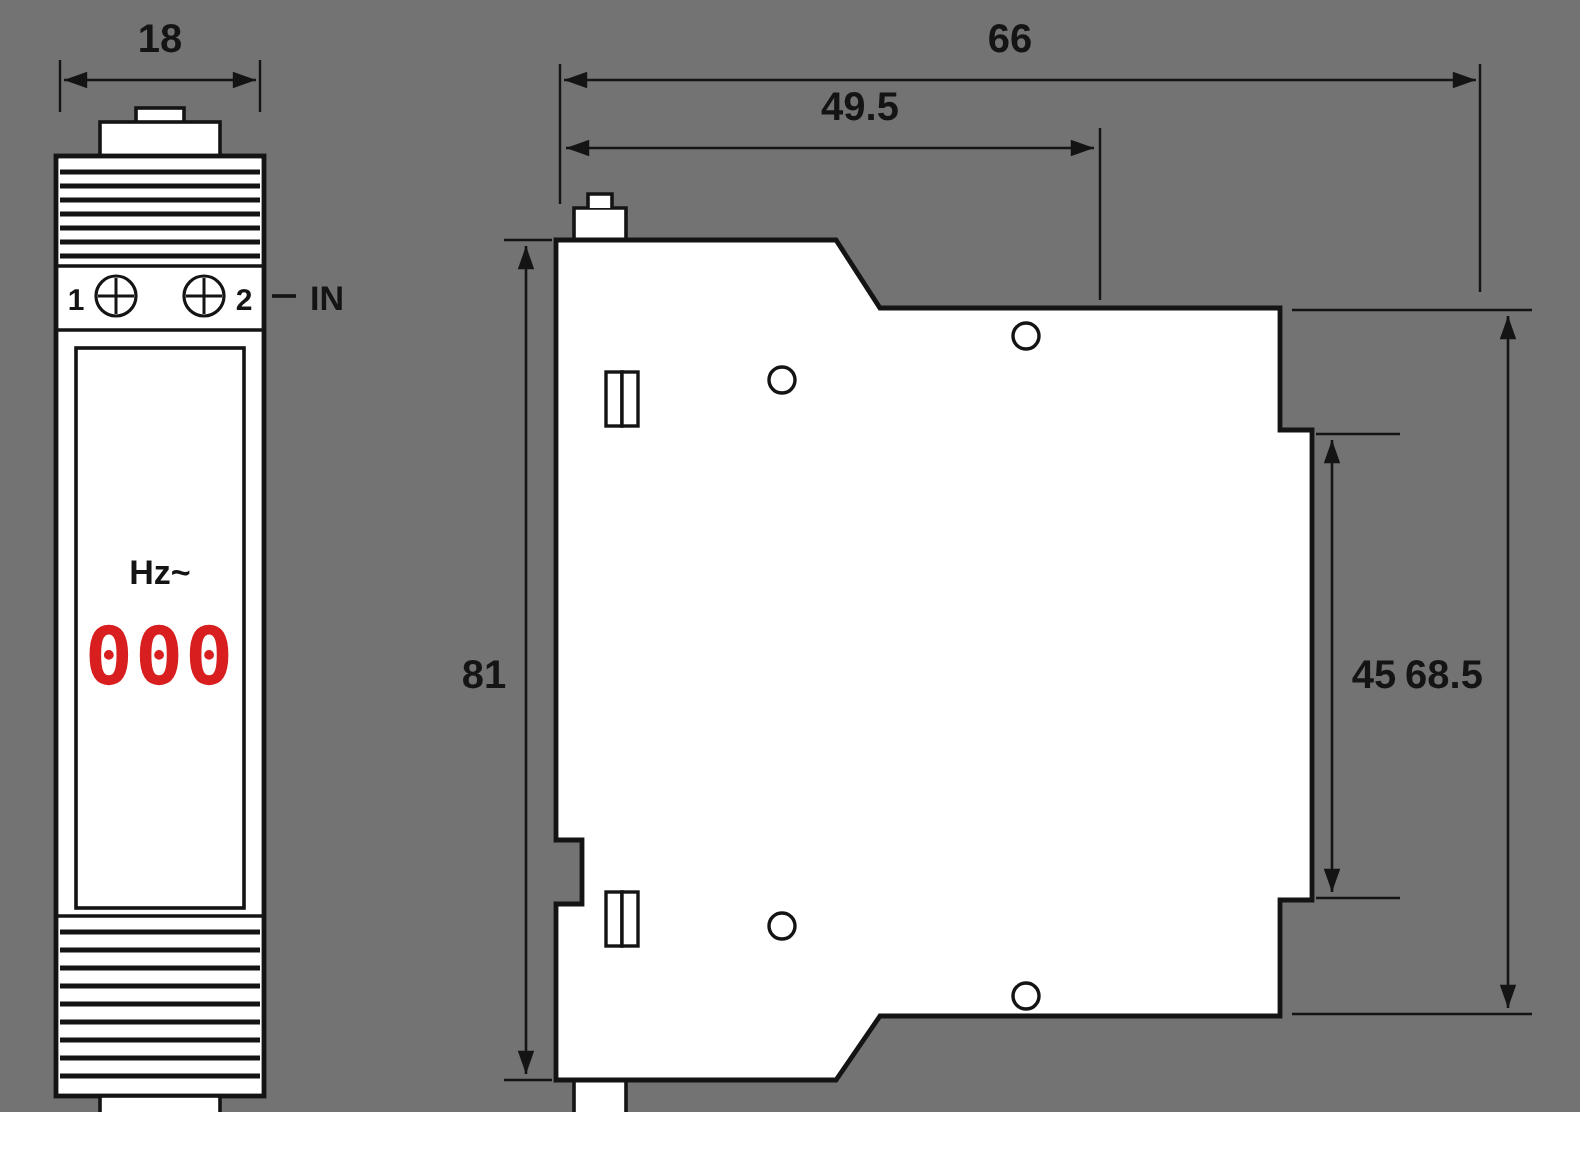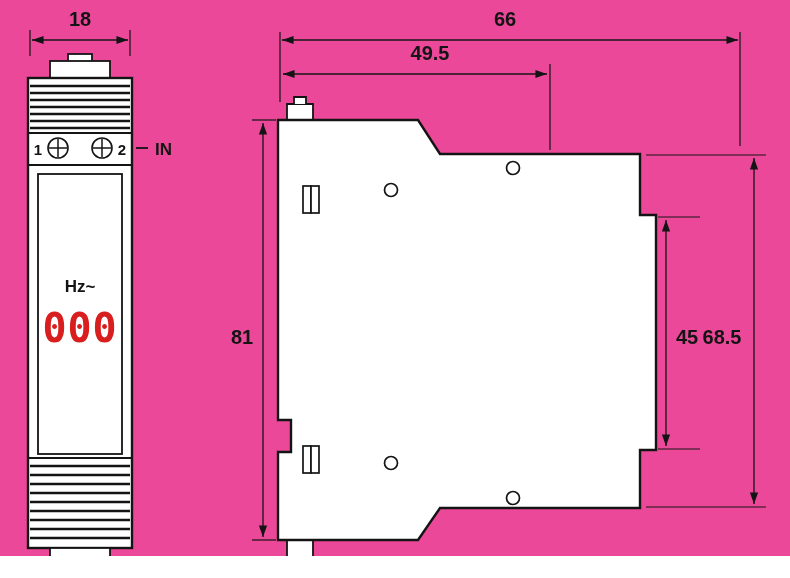--- a/index.html
+++ b/index.html
@@ -1,16 +1,16 @@
 <!DOCTYPE html>
 <html><head>
 <meta charset="utf-8">
 <style>
   html,body{margin:0;padding:0;background:#ffffff;}
-  .stage{width:790px;height:556px;background:#ec4899;position:relative;overflow:hidden;}
+  .stage{width:790px;height:556px;background:#737373;position:relative;overflow:hidden;}
   svg{display:block;}
   .ol{fill:#ffffff;stroke:#141414;stroke-width:2.4;stroke-linejoin:miter;}
   .ol2{fill:#ffffff;stroke:#141414;stroke-width:1.8;}
   .inner{fill:#ffffff;stroke:#141414;stroke-width:1.7;}
   .dim{stroke:#141414;stroke-width:1.3;fill:none;}
   .ext{stroke:#141414;stroke-width:1.2;fill:none;}
   .stripe{stroke:#141414;stroke-width:2.5;}
   .divline{stroke:#141414;stroke-width:1.8;}
   .screw{fill:#ffffff;stroke:#141414;stroke-width:1.6;}
   .cross{stroke:#141414;stroke-width:1.5;}

